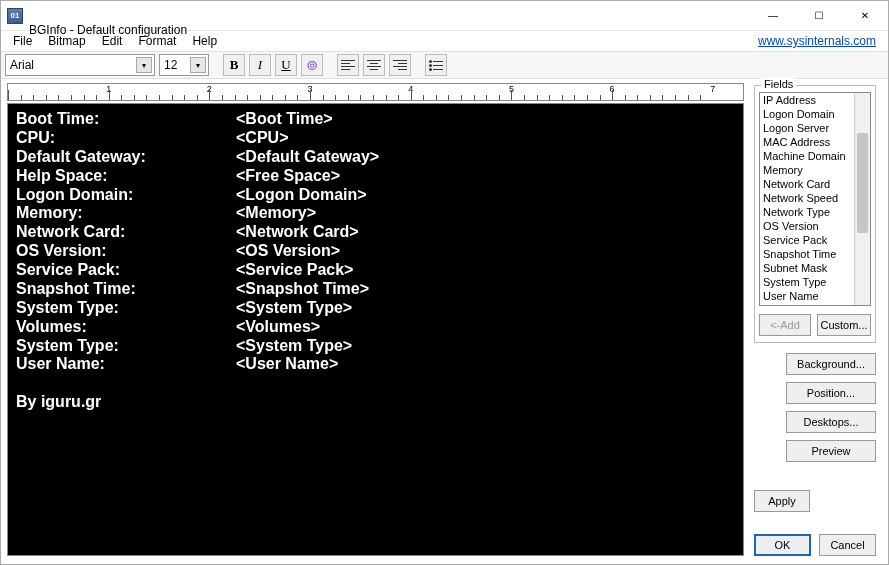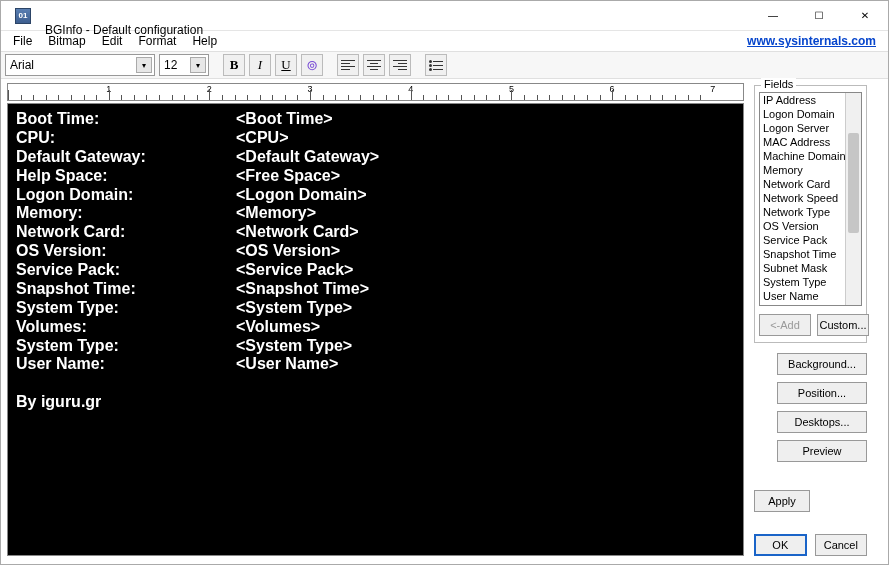--- a/index.html
+++ b/index.html
@@ -17,21 +17,21 @@
   
   .titlebar {
     height: 30px;
     background: #fff;
     display: flex;
     align-items: center;
     border-bottom: 1px solid #e5e5e5;
   }
   .titlebar-icon {
     width: 16px; height: 16px;
-    margin: 0 14px;
+    margin: 0 6px;
     background: linear-gradient(#5a7fb2,#3d5e8f);
     border: 1px solid #2c4466;
     display:flex; align-items:center; justify-content:center;
     color:#fff; font-size:8px; font-weight:bold;
   }
   .titlebar-title { flex: 0 0 auto; margin-top: 28px; }
   .titlebar-spacer { flex: 1; }
   .titlebar-btn {
     width: 46px; height: 30px;
     display: flex; align-items: center; justify-content: center;
@@ -41,21 +41,21 @@
 
   
   .menubar {
     height: 20px;
     display: flex;
     align-items: center;
     padding: 0 4px;
   }
   .menubar .menu-item { padding: 2px 8px; }
   .menubar .spacer { flex:1; }
-  .menubar a { color:#0645cc; text-decoration: underline; padding-right:8px;font-weight:bold;}
+  .menubar a { color:#0645cc; text-decoration: underline; padding-right:8px;}
 
   
   .toolbar {
     height: 28px;
     display: flex;
     align-items: center;
     padding: 2px 4px;
     gap: 4px;
     border-top: 1px solid #e0e0e0;
     border-bottom: 1px solid #e0e0e0;
@@ -134,21 +134,21 @@
     border:1px solid #888;
     overflow:hidden;
     line-height: 1.18;
   }
   .editor .row { display:flex; }
   .editor .lbl { width: 220px; }
 
   
   .right-panel {
     width: 138px;
-    padding: 6px 21px 8px 4px;
+    padding: 6px 12px 8px 4px;
     display:flex;
     flex-direction:column;
   }
   .fieldset {
     border:1px solid #bbb;
     padding: 6px 4px 6px 4px;
     position:relative;
     margin-bottom: 10px;
   }
   .fieldset-legend {

